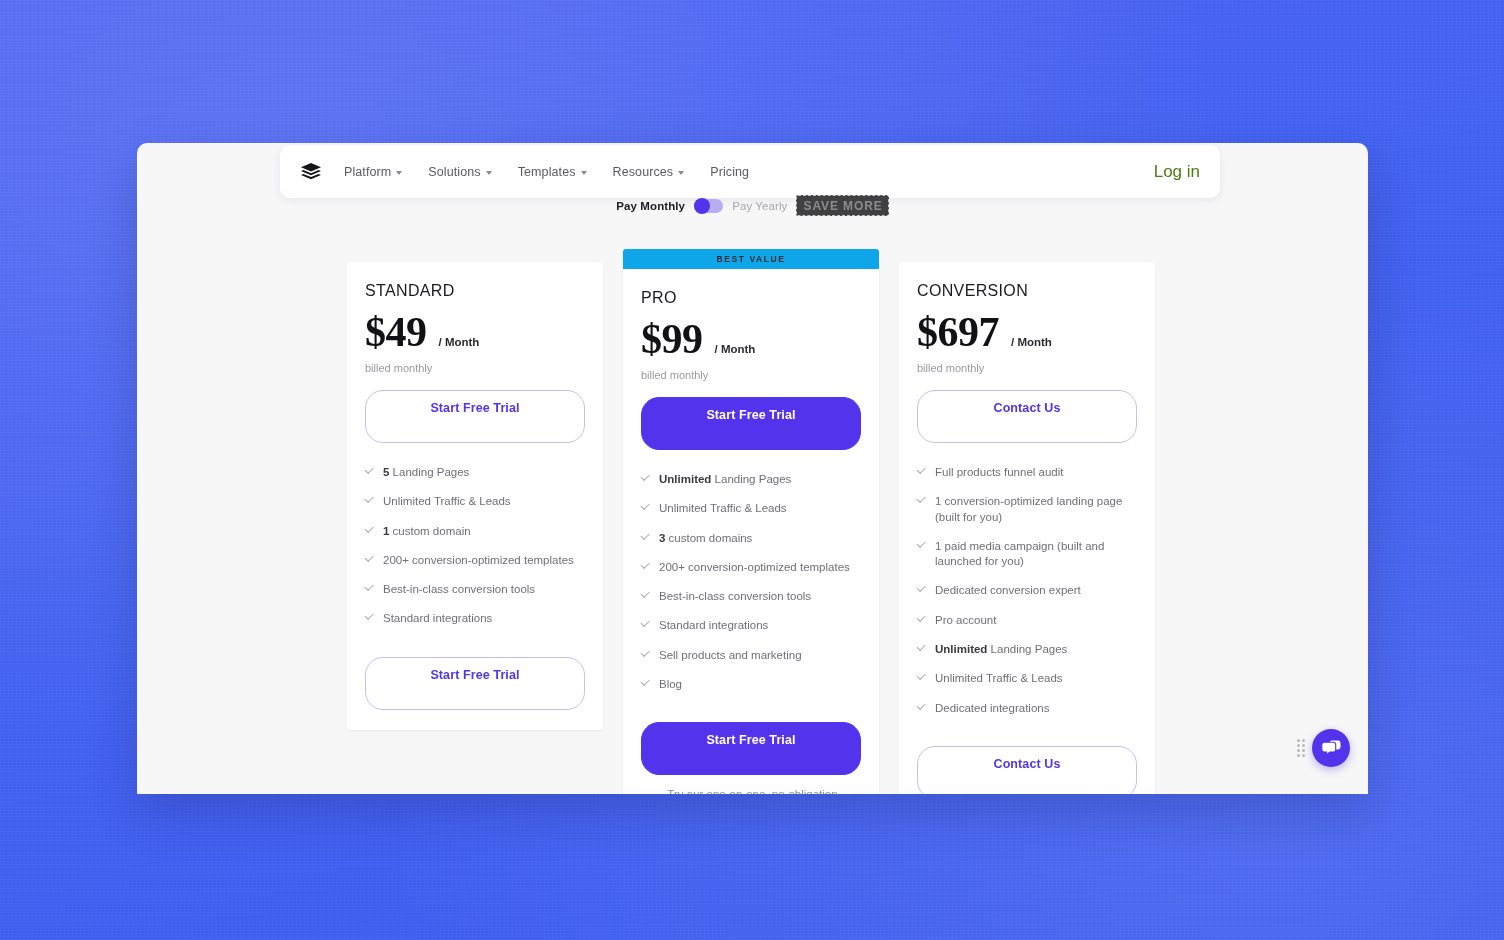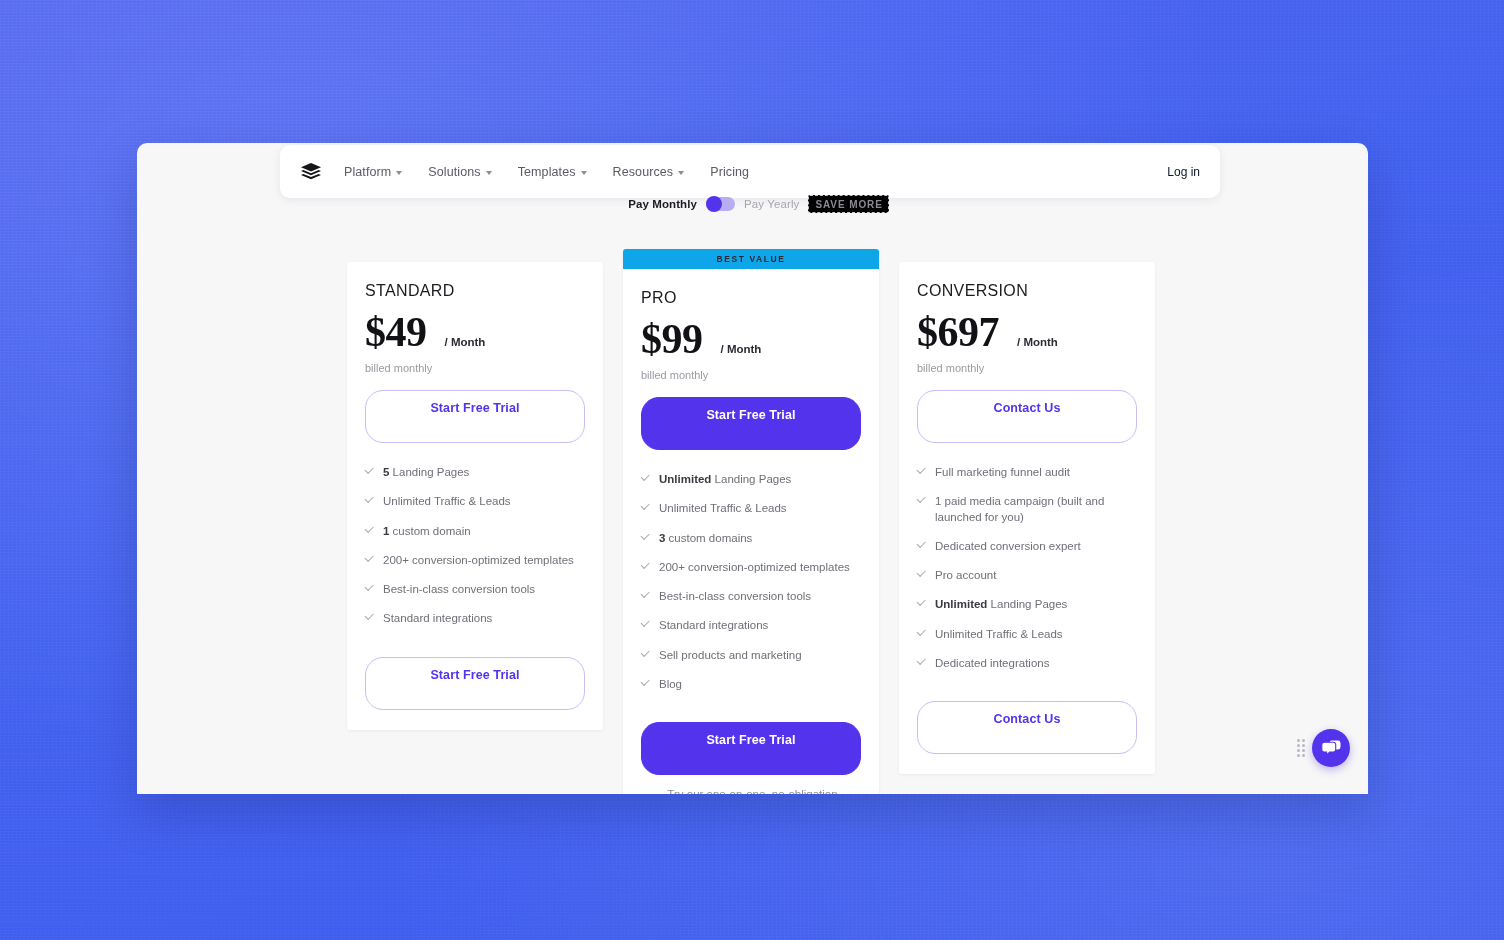--- a/index.html
+++ b/index.html
@@ -98,31 +98,31 @@
     width: 0; height: 0;
     border-left: 3.5px solid transparent;
     border-right: 3.5px solid transparent;
     border-top: 4px solid #8b8b93;
     display: inline-block;
     position: relative;
     top: 1px;
   }
 
   .nav-right {
-    font-size: 12px;
-    color: #0f172a;
+    font-size: 17px;
+    color: #4d7c0f;
     cursor: pointer;
     white-space: nowrap;
   }
 
   
   .billing-row {
     position: absolute;
     top: 52px;
-    left: 6px;
+    left: 0;
     width: 100%;
     display: flex;
     align-items: center;
     justify-content: center;
     gap: 9px;
   }
 
   .billing-label {
     font-size: 11.5px;
     color: #1b1b20;
@@ -147,28 +147,28 @@
     position: absolute;
     left: 0px;
     top: -1px;
     width: 16px;
     height: 16px;
     border-radius: 50%;
     background: #5333ec;
   }
 
   .save-badge {
-    font-size: 10px;
+    font-size: 12px;
     letter-spacing: .9px;
     font-weight: bold;
     color: #8b8b93;
     border: 1px dashed #c7c7cf;
     border-radius: 2px;
     padding: 3px 5px 2px 6px;
-    background: #000000;
+    background: #404040;
     white-space: nowrap;
   }
 
   
   .plans {
     position: absolute;
     top: 119px;
     left: 210px;
     width: 810px;
     display: flex;
@@ -211,21 +211,21 @@
   .plan-name {
     font-size: 16px;
     letter-spacing: .35px;
     color: #1b1b20;
     margin-bottom: 11px;
   }
 
   .price-row {
     display: flex;
     align-items: baseline;
-    gap: 18px;
+    gap: 12px;
     margin-bottom: 9px;
   }
   .price {
     font-family: "Liberation Serif", serif;
     font-size: 42px;
     font-weight: bold;
     color: #111116;
     line-height: 1;
     letter-spacing: -.5px;
   }
@@ -494,21 +494,25 @@
         <div class="plan-name">CONVERSION</div>
         <div class="price-row">
           <span class="price">$697</span>
           <span class="per">/ Month</span>
         </div>
         <div class="billed">billed monthly</div>
         <div class="btn">Contact Us</div>
         <ul class="features">
             <li class="feature">
               <span class="check"></span>
-              <span>Full marketing funnel audit</span>
+              <span>Full products funnel audit</span>
+            </li>
+            <li class="feature">
+              <span class="check"></span>
+              <span>1 conversion-optimized landing page (built for you)</span>
             </li>
             <li class="feature">
               <span class="check"></span>
               <span>1 paid media campaign (built and launched for you)</span>
             </li>
             <li class="feature">
               <span class="check"></span>
               <span>Dedicated conversion expert</span>
             </li>
             <li class="feature">

